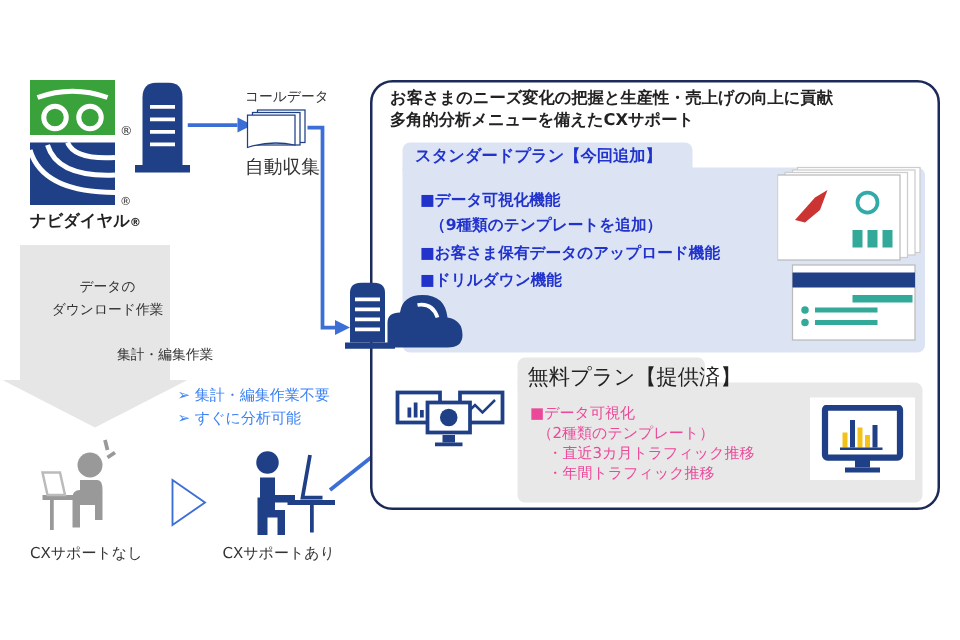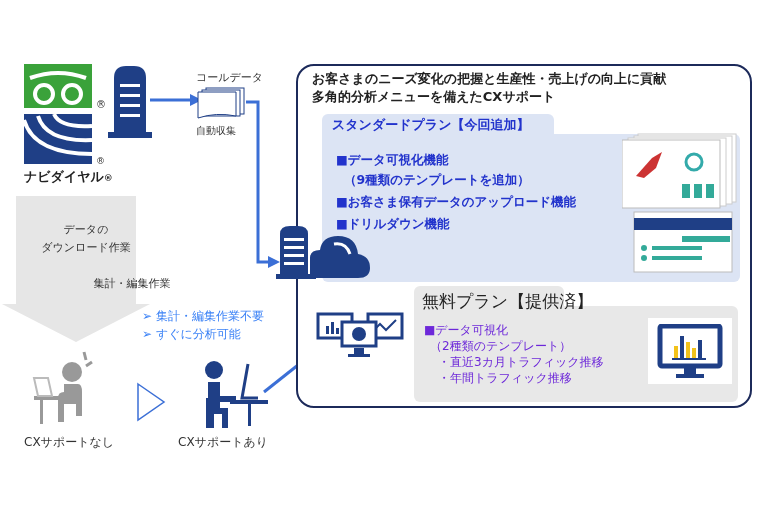--- a/index.html
+++ b/index.html
@@ -9,21 +9,21 @@
   
   .frame{left:296px;top:64px;width:456px;height:344px;border:2px solid #1c2a5a;border-radius:18px;box-sizing:border-box;background:#fff;}
   .frame-title{left:312px;top:70px;font-size:13px;font-weight:bold;color:#222;line-height:18px;}
   .std-tab{left:322px;top:114px;width:232px;height:22px;background:#dce4f4;border-radius:6px 6px 0 0;}
   .std-tab-label{left:332px;top:116px;font-size:13px;font-weight:bold;color:#2233cc;}
   .std-body{left:322px;top:134px;width:418px;height:148px;background:#dce4f4;border-radius:0 6px 6px 6px;}
   .std-item{font-size:12.5px;font-weight:bold;color:#2233cc;left:336px;}
   .free-tab{left:414px;top:286px;width:150px;height:22px;background:#e8e8e8;border-radius:6px 6px 0 0;}
   .free-tab-label{left:422px;top:290px;font-size:17px;color:#222;}
   .free-body{left:414px;top:306px;width:324px;height:96px;background:#e8e8e8;border-radius:0 6px 6px 6px;}
-  .free-item{font-size:12px;color:#6d28d9;}
+  .free-item{font-size:12px;color:#ec4899;}
   .grey-arrow{left:16px;top:196px;width:120px;height:150px;}
   .grey-text{font-size:11px;color:#333;text-align:center;width:140px;left:16px;}
   .blue-note{font-size:12px;color:#3b82f6;left:142px;}
   .caption{font-size:12px;color:#333;}
 </style>
 </head>
 <body>
 
 <div class="abs" style="left:24px;top:64px;width:76px;height:112px;">
   <svg width="100" height="120">
@@ -58,21 +58,21 @@
   <polyline points="96,42 108,42 108,202 120,202" stroke="#3b6fd6" stroke-width="3" fill="none"></polyline>
   <polygon points="118,196 130,202 118,208" fill="#3b6fd6"></polygon>
 </svg>
 
 <svg class="abs" style="left:196px;top:86px;" width="52" height="34">
   <rect x="10" y="2" width="38" height="26" fill="#fff" stroke="#1f3f86" stroke-width="1"></rect>
   <rect x="6" y="4" width="38" height="26" fill="#fff" stroke="#1f3f86" stroke-width="1"></rect>
   <path d="M2 6 H40 V30 Q20 26 2 32Z" fill="#fff" stroke="#1f3f86" stroke-width="1"></path>
 </svg>
 <div class="abs txt caption" style="left:196px;top:70px;font-size:11px;">コールデータ</div>
-<div class="abs txt caption" style="left:196px;top:124px;font-size:10px;">自動収集</div>
+<div class="abs txt caption" style="left:196px;top:124px;font-size:15px;">自動収集</div>
 
 <svg class="abs grey-arrow" style="left:0px;top:196px;width:150px;height:150px;">
   <polygon points="16,0 136,0 136,108 150,108 76,146 2,108 16,108" fill="#e6e6e6"></polygon>
 </svg>
 <div class="abs txt grey-text" style="top:222px;left:16px;">データの</div>
 <div class="abs txt grey-text" style="top:240px;left:16px;">ダウンロード作業</div>
 <div class="abs txt grey-text" style="top:276px;left:16px;padding-left:46px;">集計・編集作業</div>
 
 <div class="abs txt blue-note" style="top:308px;">➢ <span>集計・編集作業不要</span></div>
 <div class="abs txt blue-note" style="top:326px;">➢ <span>すぐに分析可能</span></div>

